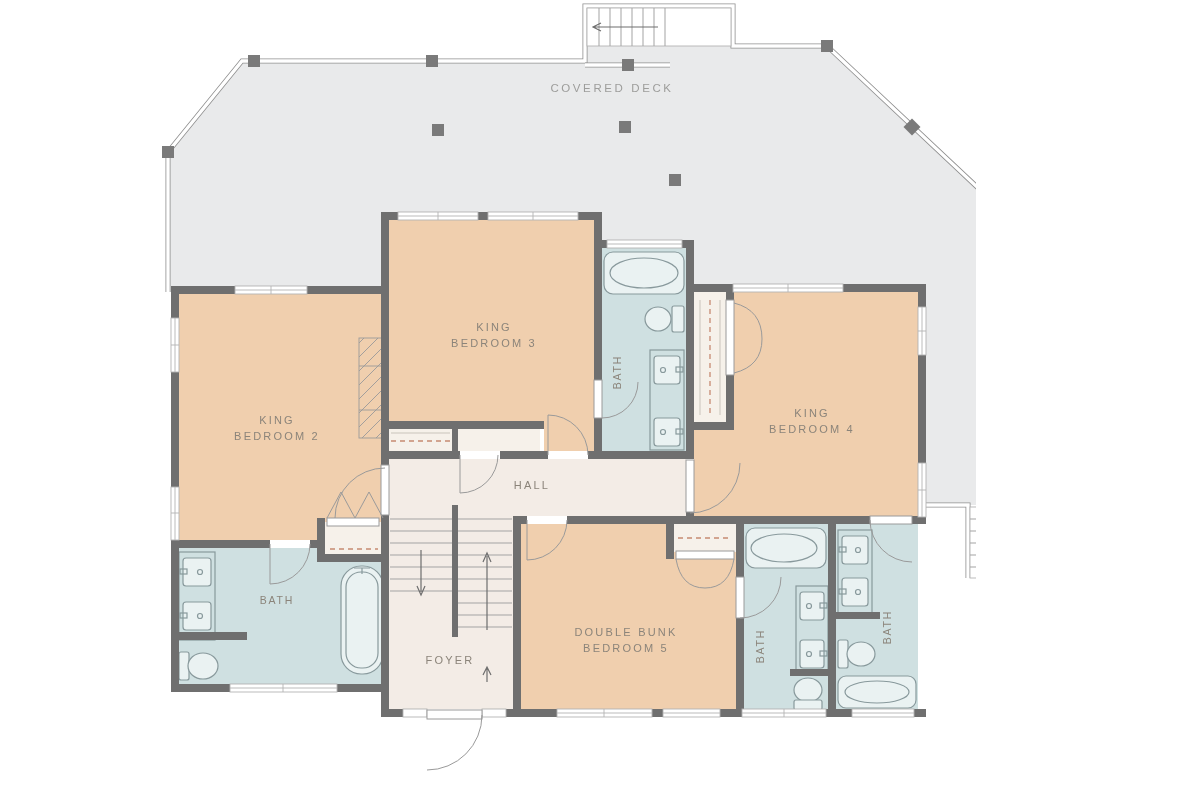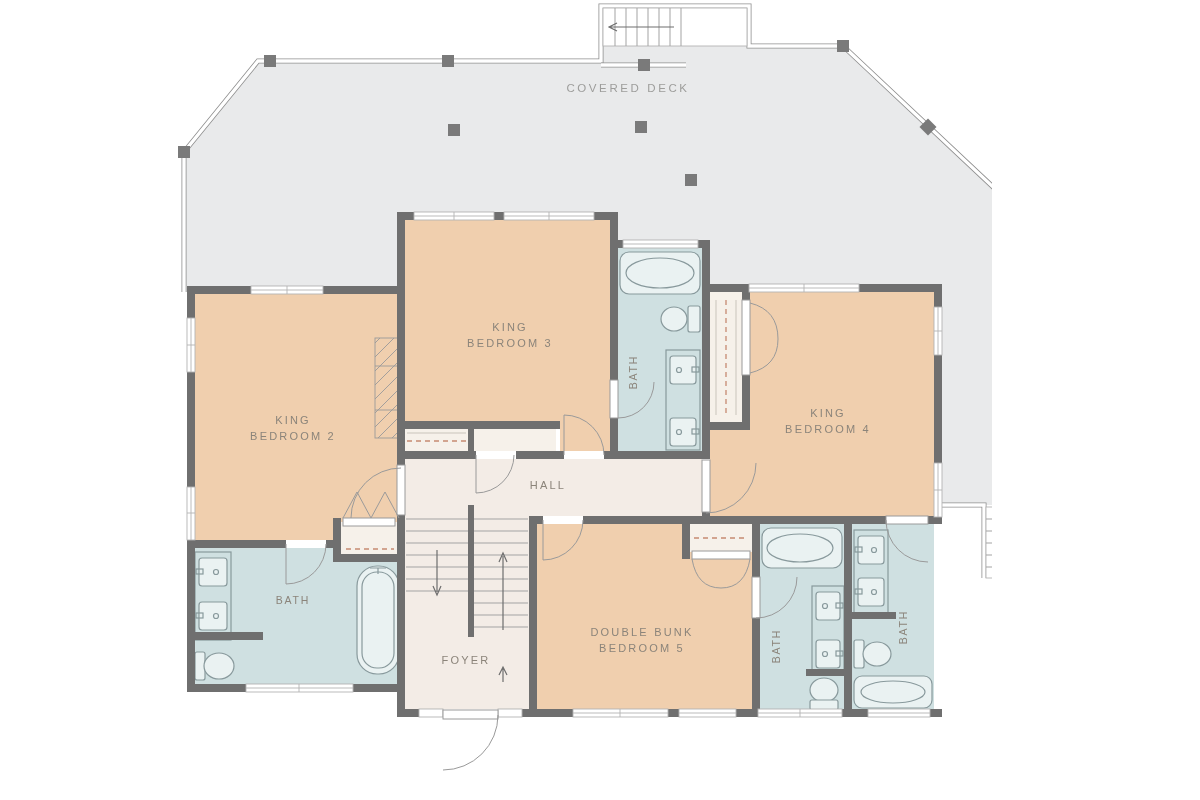--- a/index.html
+++ b/index.html
@@ -1,16 +1,16 @@
 <!DOCTYPE html>
 <html style="--wall: #6f6f6f; --bedroom: #f0cfae; --bath: #cfe0e1; --hall: #f3ece6; --closet: #f6f1ea; --deck: #e9eaeb; --railing: #8f8f8f; --post: #7a7a7a; --label: #8b847a; --deck-label: #9d9d9b; --dash: #c68a72; --fixture-stroke: #88999c; --fixture-fill: #eaf2f2; --door: #9a9a9a; --tread: #a3a3a3; --win-frame: #b3b3b3; --hatch: #9a9a9a;"><head>
 <meta charset="utf-8">
 <style>
   html,body{margin:0;padding:0;background:#fff;}
-  .stage{width:976px;height:800px;position:relative;background:#fff;overflow:hidden;padding-left:16px;}
+  .stage{width:976px;height:800px;position:relative;background:#fff;overflow:hidden;}
   svg{display:block;}
   .deck-floor{fill:var(--deck);}
   .rail-o{fill:none;stroke:var(--railing);stroke-width:5;}
   .rail-i{fill:none;stroke:#ffffff;stroke-width:3.4;}
   .post{fill:var(--post);}
   .room-bed{fill:var(--bedroom);}
   .room-bath{fill:var(--bath);}
   .room-hall{fill:var(--hall);}
   .room-closet{fill:var(--closet);}
   .wall{fill:var(--wall);}

